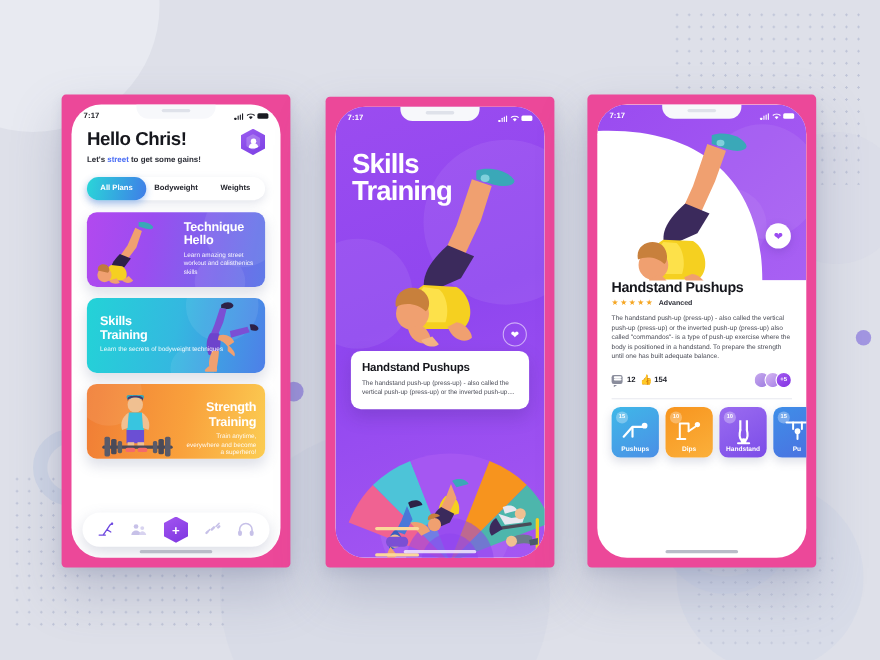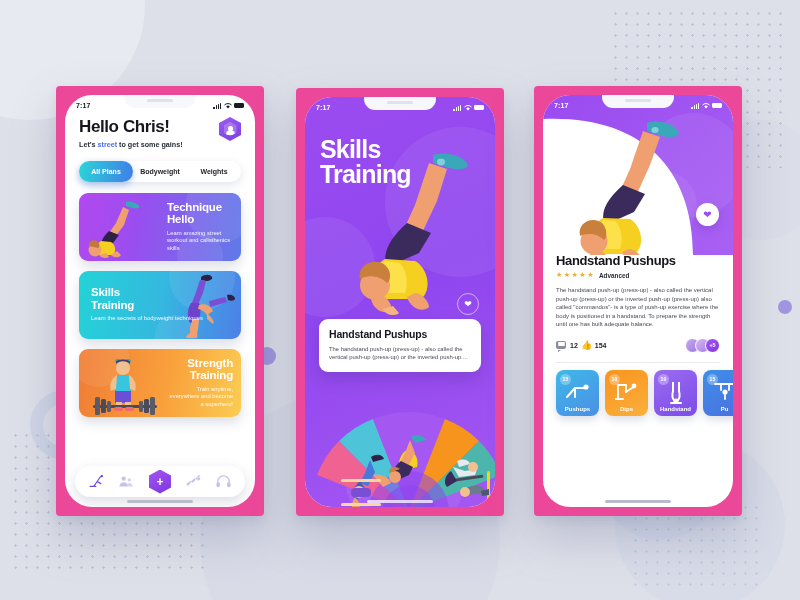--- a/index.html
+++ b/index.html
@@ -118,21 +118,21 @@
     display: flex; align-items: center;
   }
   .card .blob { position:absolute; border-radius:50%; background: rgba(255,255,255,.08); }
   .card-text { position: relative; z-index: 3; }
   .card-title { font-size: 11.5px; font-weight: bold; color: #fff; line-height: 12.5px; letter-spacing: -.2px; }
   .card-desc { font-size: 5.8px; color: rgba(255,255,255,.92); line-height: 7.5px; margin-top: 4px; }
   .c-technique { background: linear-gradient(100deg,#b249ef 0%,#9b4df0 35%,#5f7ae8 100%); }
   .c-technique .card-text { margin-left: 88px; margin-right: 8px; }
   .c-skills { background: linear-gradient(100deg,#23d3d7 0%,#34b8e0 50%,#4e7fe8 100%); }
   .c-skills .card-text { margin-left: 12px; }
-  .c-strength { background: linear-gradient(100deg,#f07c35 0%,#f9a13c 55%,#fbcc52 100%); }
+  .c-strength { background: linear-gradient(100deg,#f07c35 0%,#f9a13c 55%,#fbcc52 100%); align-items: flex-end; }
   .c-strength .card-text { margin-left: 88px; margin-right: 8px; text-align: right; }
   .card-art { position: absolute; z-index: 2; }
 
   .tabbar {
     position: absolute; left: 10px; right: 10px; bottom: 10px; height: 31px;
     background: #fff; border-radius: 15.5px;
     box-shadow: 0 5px 14px rgba(90,100,140,.22);
     display: flex; align-items: center; justify-content: space-around; padding: 0 6px;
   }
   .nav-ico { width: 17px; height: 17px; opacity: .55; }

